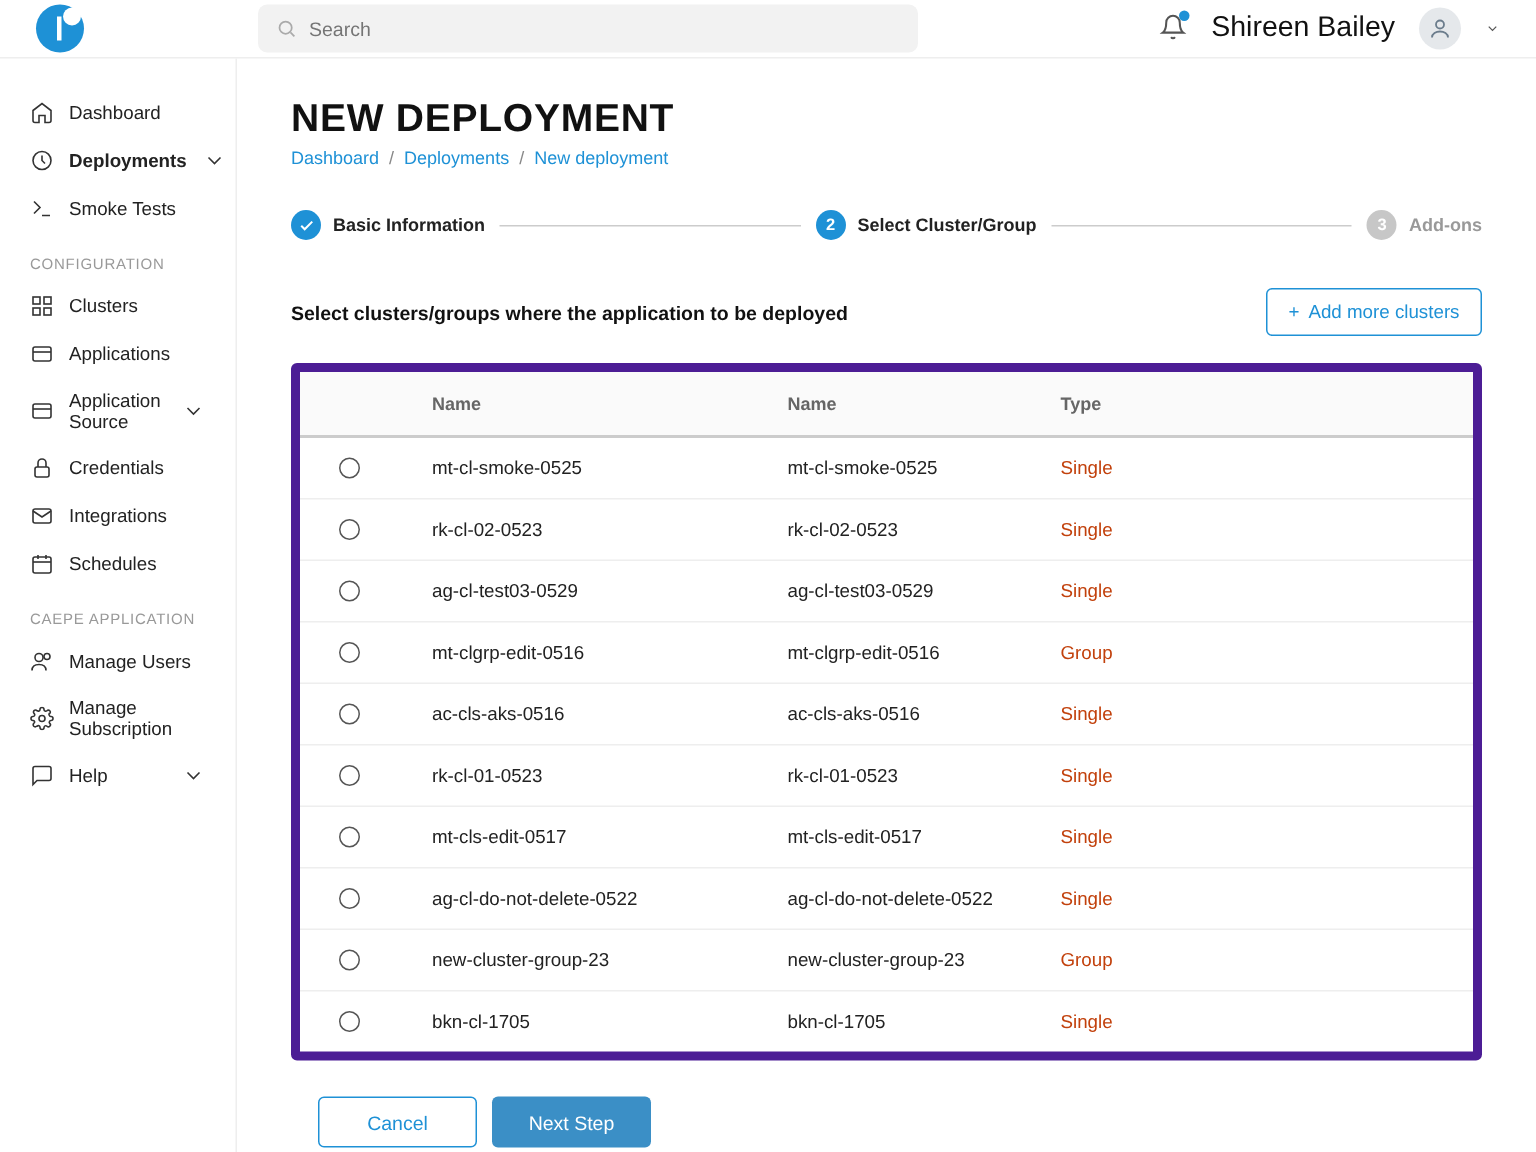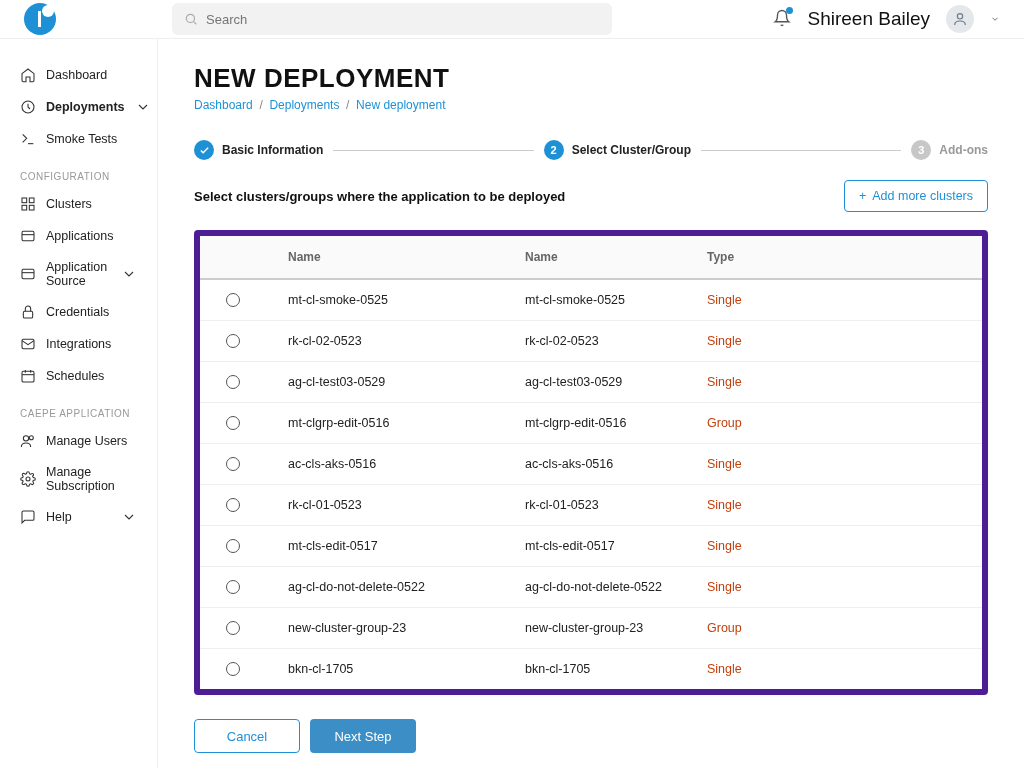--- a/index.html
+++ b/index.html
@@ -23,21 +23,21 @@
 .sidebar { width: 158px; border-right: 1px solid #eee; padding: 20px 0; min-height: 712px; }
 .side-item { display: flex; align-items: center; gap: 10px; padding: 8px 20px; font-size: 12.5px; color: #222; cursor: pointer; position: relative; }
 .side-item.active { font-weight: 600; }
 .side-item svg { width: 16px; height: 16px; stroke: #333; fill: none; stroke-width: 1.6; flex-shrink: 0; }
 .side-chev { margin-left: auto; width: 10px; height: 10px; stroke: #aaa; }
 .side-section { font-size: 10px; color: #999; letter-spacing: 0.5px; padding: 16px 20px 6px; }
 .main { flex: 1; padding: 24px 36px; }
 .title { font-size: 26px; font-weight: 800; letter-spacing: 0.5px; }
 .breadcrumb { font-size: 12px; margin-top: 4px; color: #888; }
 .breadcrumb a { color: #1e91d6; text-decoration: none; }
-.stepper { display: flex; align-items: center; margin: 28px 0 20px; gap: 10px; }
+.stepper { display: flex; align-items: center; margin: 28px 0 32px; gap: 10px; }
 .step { display: flex; align-items: center; gap: 8px; }
 .step-circle { width: 20px; height: 20px; border-radius: 50%; display: flex; align-items: center; justify-content: center; font-size: 11px; font-weight: 600; color: #fff; }
 .step-circle.done { background: #1e91d6; }
 .step-circle.active { background: #1e91d6; }
 .step-circle.pending { background: #c7c7c7; }
 .step-label { font-size: 12px; font-weight: 600; color: #222; }
 .step.pending .step-label { color: #999; }
 .step-line { flex: 1; height: 1px; background: #ccc; min-width: 60px; }
 .section-head { display: flex; align-items: center; margin-bottom: 18px; }
 .section-title { font-size: 13px; font-weight: 700; }
@@ -45,21 +45,21 @@
 .table { border: 6px solid #4c1d95; border-radius: 4px; overflow: hidden; background: #fff; }
 .thead { display: flex; background: #fafafa; border-bottom: 2px solid #ccc; padding: 14px 0; font-size: 12px; color: #666; font-weight: 600; }
 .col-sel { width: 88px; }
 .col-n1 { flex: 0 0 237px; }
 .col-n2 { flex: 0 0 182px; }
 .col-ty { flex: 1; }
 .trow { display: flex; align-items: center; border-bottom: 1px solid #eee; padding: 13px 0; font-size: 12.5px; color: #222; }
 .trow:last-child { border-bottom: none; }
 .radio { width: 14px; height: 14px; border: 1.5px solid #555; border-radius: 50%; margin-left: 26px; cursor: pointer; }
 .type-txt { color: #c2410c; }
-.footer-btns { display: flex; gap: 10px; margin-top: 24px; }
+.footer-btns { display: flex; gap: 10px; margin-top: 24px; margin-left: 18px; }
 .btn { width: 106px; height: 34px; border-radius: 4px; font-size: 13px; font-weight: 500; cursor: pointer; border: none; }
 .btn-outline { background: #fff; border: 1px solid #1e91d6; color: #1e91d6; }
 .btn-primary { background: #3b8fc6; color: #fff; }
 </style>
 </head>
 <body>
 
 <div class="topbar">
   <div class="logo"></div>
   <div class="search-box">

